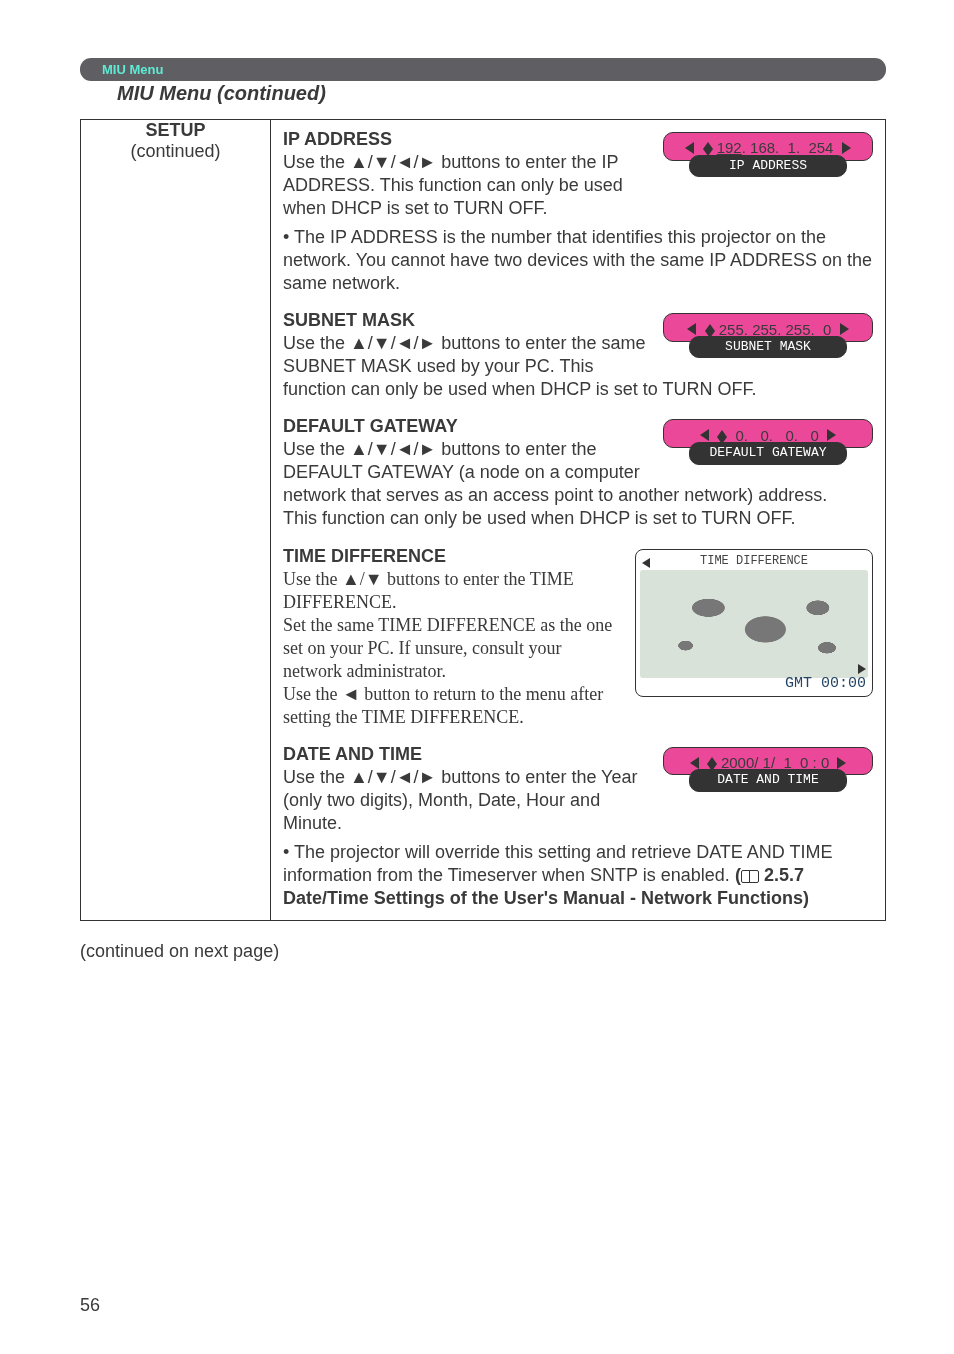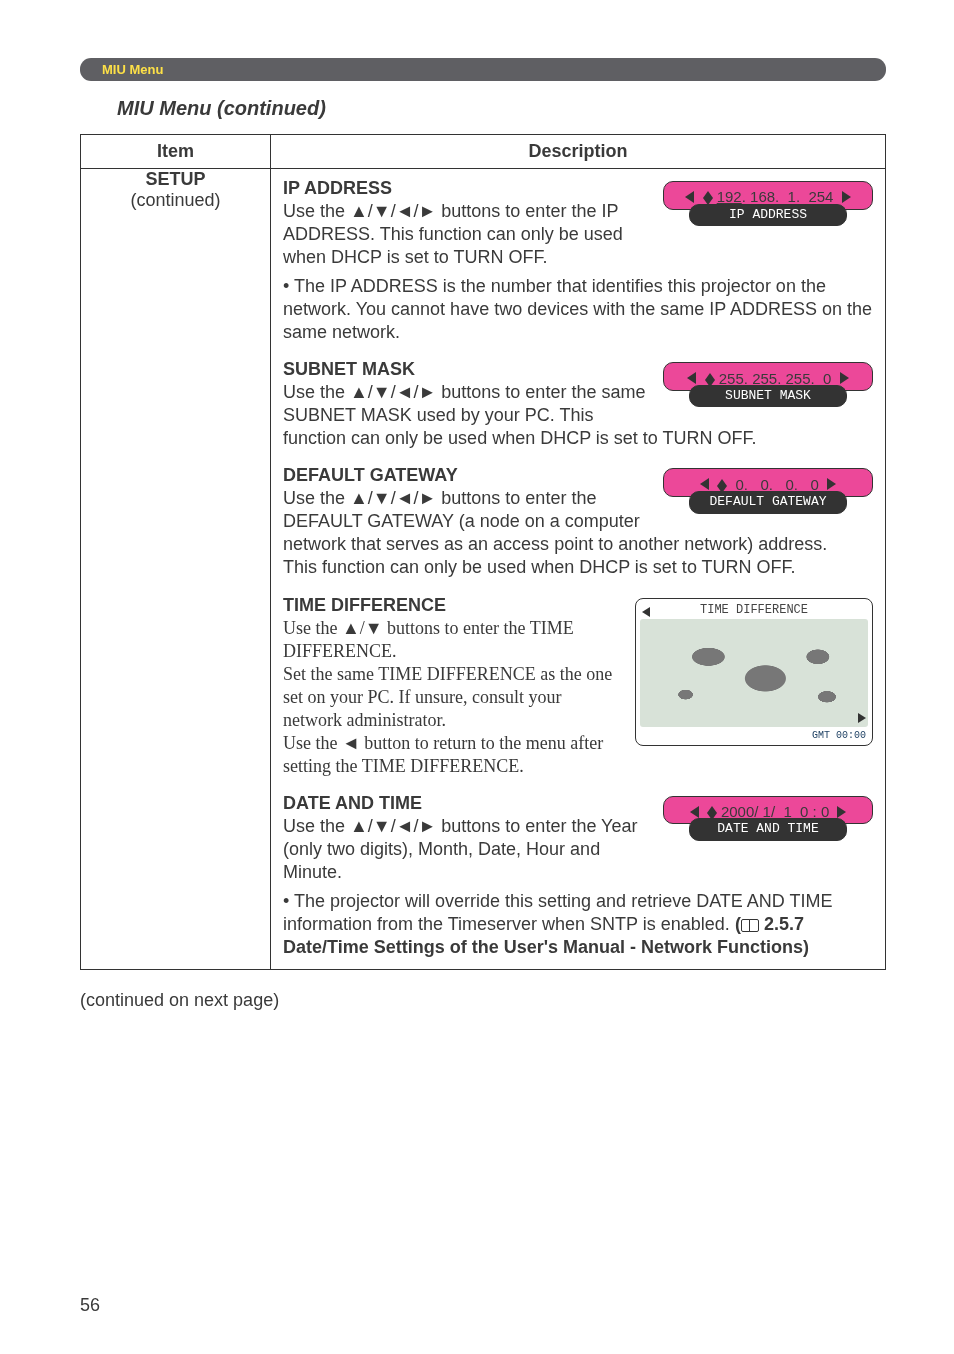--- a/index.html
+++ b/index.html
@@ -7,27 +7,27 @@
     font-family: Arial, Helvetica, sans-serif;
     background: #fff;
     width: 954px;
     height: 1354px;
     position: relative;
     padding: 58px 68px 40px 80px;
     color: #3a3a3a;
   }
   .section-tag {
     background: #5f5f63;
-    color: #fde047;
+    color: #5eead4;
     font-weight: bold;
     font-size: 13px;
     border-radius: 11px;
     padding: 4px 14px 4px 22px;
     width: 100%;
-    margin-bottom: 16px;
+    margin-bottom: 1px;
   }
   .page-title {
     font-style: italic;
     font-weight: bold;
     font-size: 20px;
     margin-bottom: 14px;
     margin-left: 37px;
   }
   table.main {
     border-collapse: collapse;
@@ -115,21 +115,21 @@
       radial-gradient(ellipse 40px 22px at 30% 35%, #777 40%, transparent 42%),
       radial-gradient(ellipse 50px 32px at 55% 55%, #777 40%, transparent 42%),
       radial-gradient(ellipse 28px 18px at 78% 35%, #777 40%, transparent 42%),
       radial-gradient(ellipse 22px 14px at 82% 72%, #777 40%, transparent 42%),
       radial-gradient(ellipse 18px 12px at 20% 70%, #777 40%, transparent 42%),
       #d8e2d8;
     border-radius: 3px;
   }
   .map-gmt {
     position:absolute; bottom:2px; right:6px;
-    font-family:"Courier New", monospace; font-size:10px; color:#246;
+    font-family:"Courier New", monospace; font-size:15px; color:#246;
   }
   .map-tri-l { position:absolute; top:8px; left:6px; width:0;height:0;border-top:5px solid transparent;border-bottom:5px solid transparent;border-right:8px solid #333; z-index:2;}
   .map-tri-r { position:absolute; bottom:22px; right:6px; width:0;height:0;border-top:5px solid transparent;border-bottom:5px solid transparent;border-left:8px solid #333; z-index:2;}
   .book-icon { display:inline-block; width:18px; height:13px; vertical-align:middle; position:relative; }
   .book-icon::before, .book-icon::after {
     content:""; position:absolute; top:0; width:8px; height:11px; border:1.5px solid #333; background:#fff;
   }
   .book-icon::before { left:0; border-radius:2px 0 0 2px; }
   .book-icon::after { right:0; border-radius:0 2px 2px 0; }
   .bold { font-weight: bold; }
@@ -137,24 +137,20 @@
   .page-num { position:absolute; bottom:38px; left:80px; font-size:18px;text-align:center; }
 </style>
 </head>
 <body>
 
 <div class="section-tag">MIU Menu</div>
 <div class="page-title">MIU Menu (continued)</div>
 
 <table class="main">
   <tbody>
-      <tr>
-    <th>Item</th>
-    <th>Description</th>
-  </tr>
   <tr>
     <td class="item-cell">
       <div class="bold">SETUP</div>
       <div>(continued)</div>
     </td>
     <td class="desc-cell">
 
       <div class="block">
         <div class="pill pill-wrap">
           <div class="pill-box">

